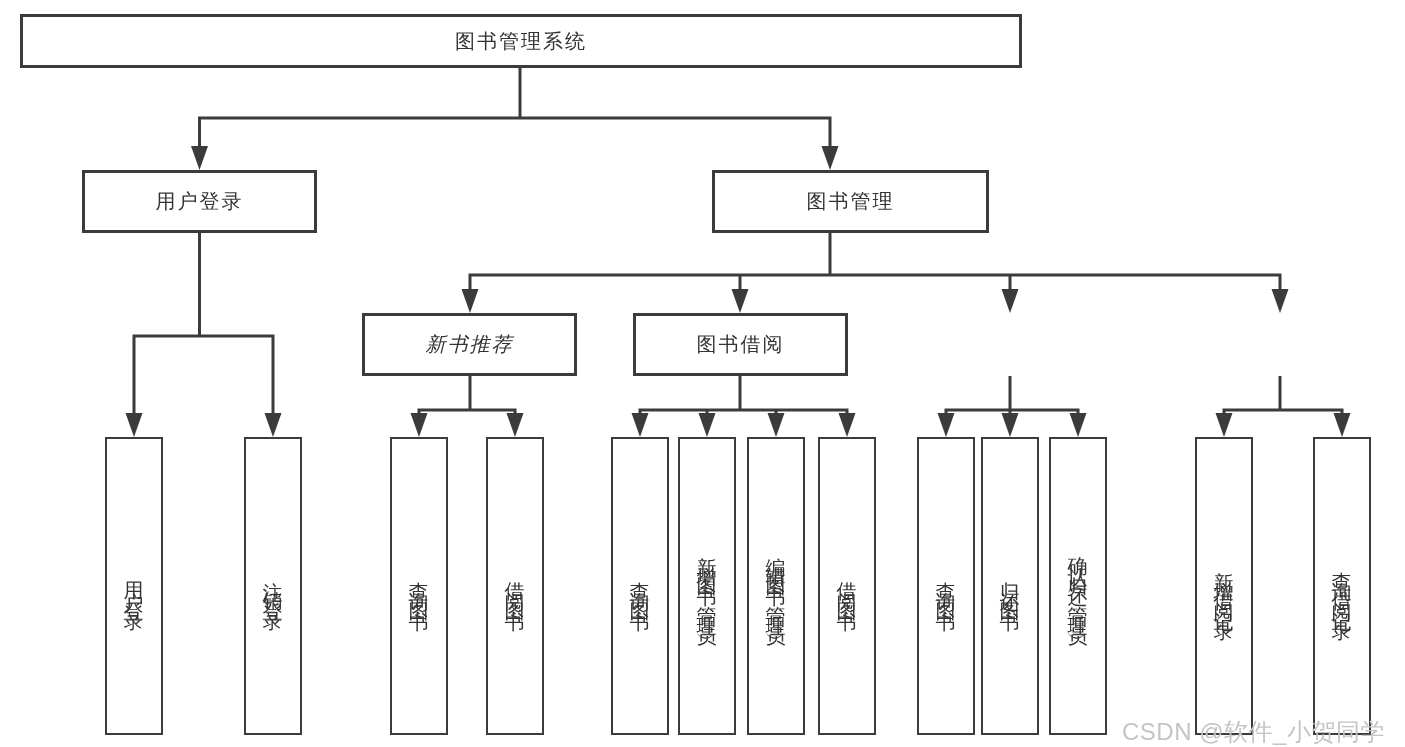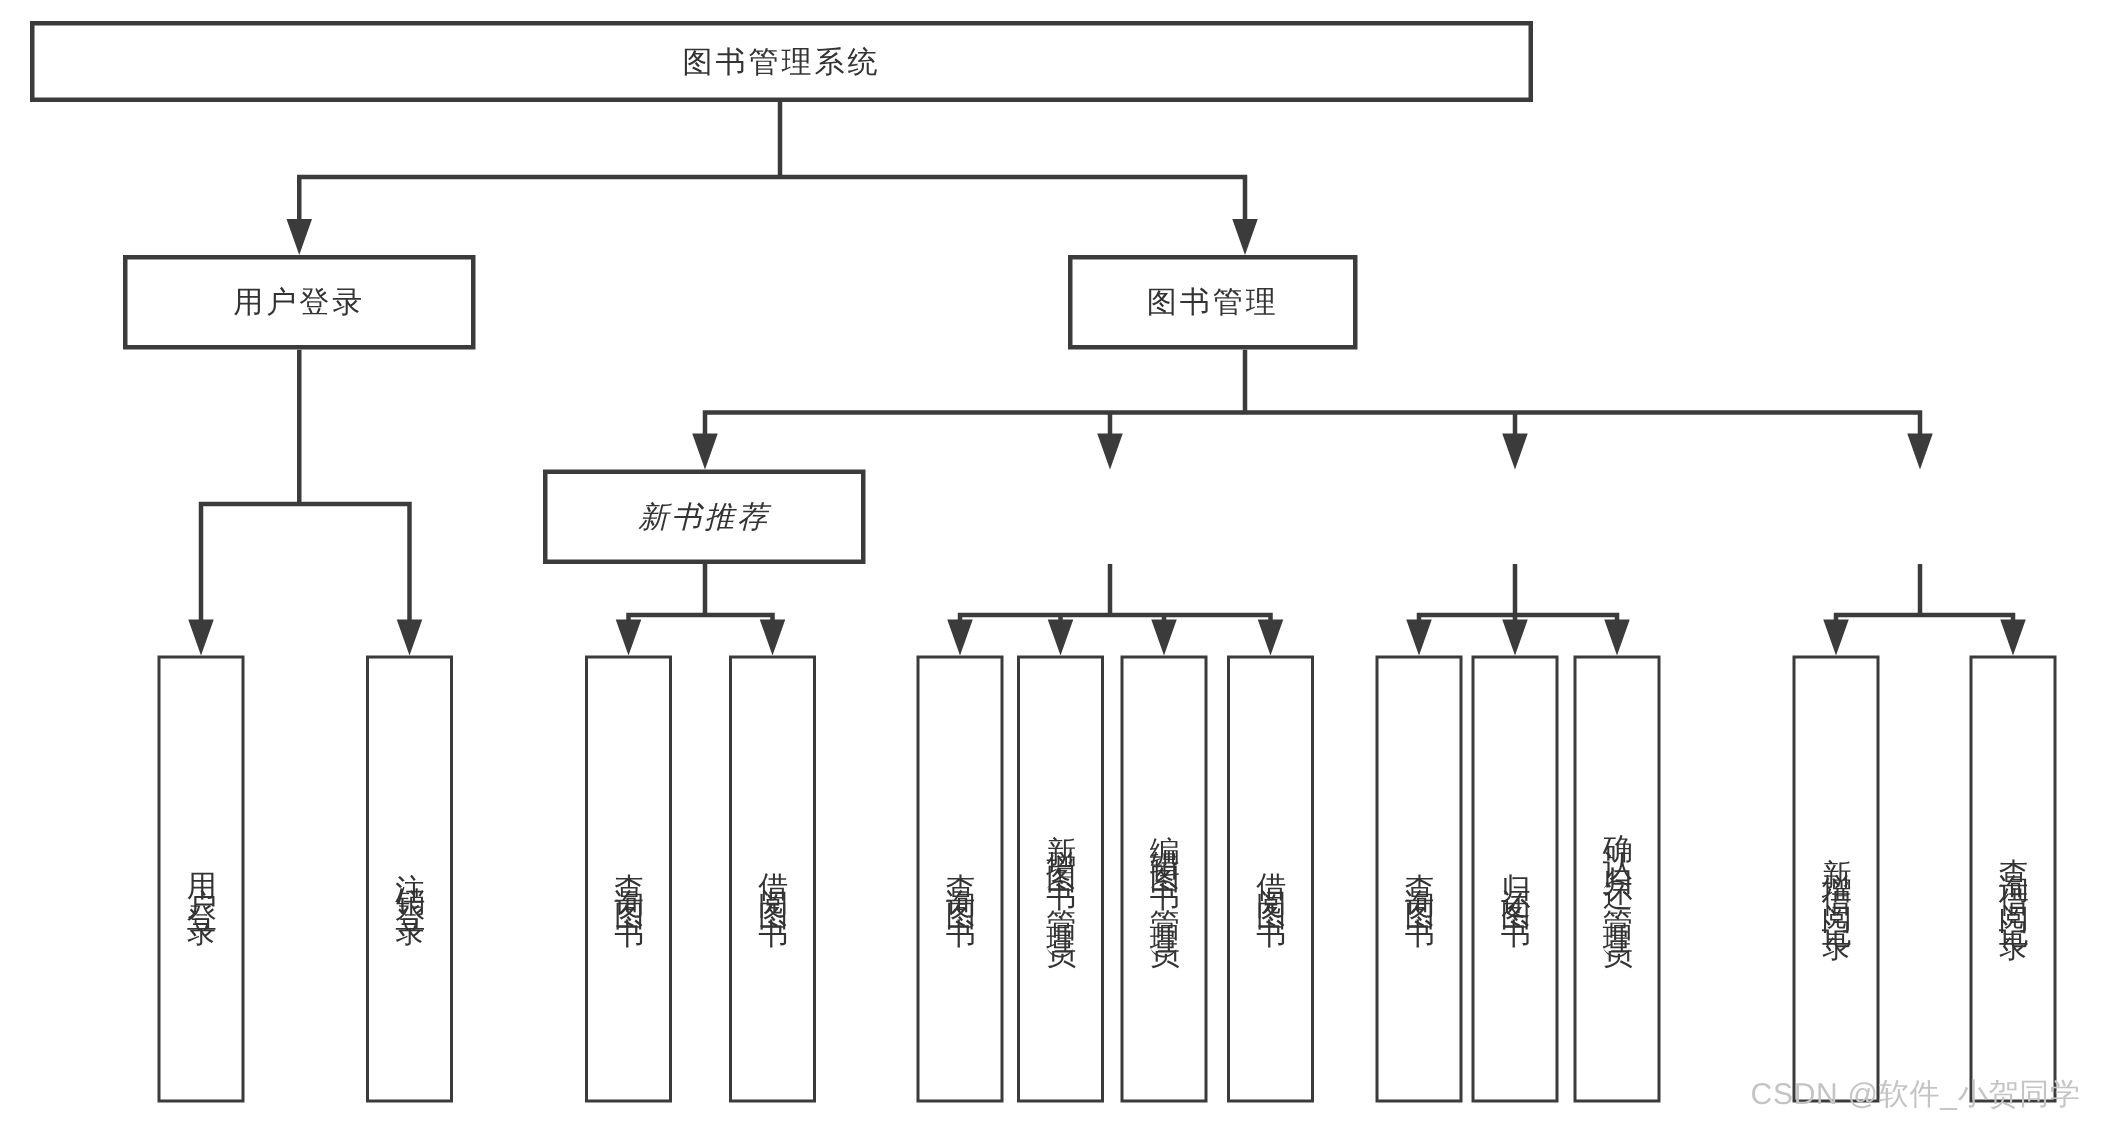--- a/index.html
+++ b/index.html
@@ -43,23 +43,23 @@
     writing-mode: vertical-rl;
     text-orientation: mixed;
     font-size: 20px;
     letter-spacing: 10px;
     border-width: 2.5px;
     padding: 6px 0;
     line-height: 1;
   }
   .watermark {
     position: absolute;
-    left: 1167px;
+    left: 1122px;
     top: 716px;
-    font-size: 20px;
+    font-size: 24px;
     color: var(--watermark);
     letter-spacing: 0.5px;
     white-space: nowrap;
     z-index: 5;
   }
 </style>
 </head>
 <body>
 
 <div class="canvas">
@@ -112,23 +112,24 @@
       <polygon points="1001.5,413 1018.5,413 1010,437"></polygon>
       <polygon points="1069.5,413 1086.5,413 1078,437"></polygon>
       <polygon points="1215.5,413 1232.5,413 1224,437"></polygon>
       <polygon points="1333.5,413 1350.5,413 1342,437"></polygon>
     </g>
   </svg>
 
   <div class="box" style="left:20px; top:14px; width:1002px; height:54px;">图书管理系统</div>
 
   <div class="box" style="left:82px; top:170px; width:235px; height:63px;">用户登录</div>
-  <div class="box" style="left:712px; top:170px; width:193px; height:63px;">图书管理</div>
+  <div class="box" style="left:712px; top:170px; width:277px; height:63px;">图书管理</div>
 
   <div class="box" style="left:362px; top:313px; width:215px; height:63px;font-style:italic;">新书推荐</div>
+  <div class="box" style="left:633px; top:313px; width:215px; height:63px;">图书借阅</div>
 
   <div class="box leaf" style="left:105px; top:437px; width:58px; height:298px;">用户登录</div>
   <div class="box leaf" style="left:244px; top:437px; width:58px; height:298px;">注销登录</div>
 
   <div class="box leaf" style="left:390px; top:437px; width:58px; height:298px;">查询图书</div>
   <div class="box leaf" style="left:486px; top:437px; width:58px; height:298px;">借阅图书</div>
 
   <div class="box leaf" style="left:611px; top:437px; width:58px; height:298px;">查询图书</div>
   <div class="box leaf" style="left:678px; top:437px; width:58px; height:298px;">新增图书（管理员）</div>
   <div class="box leaf" style="left:747px; top:437px; width:58px; height:298px;">编辑图书（管理员）</div>

